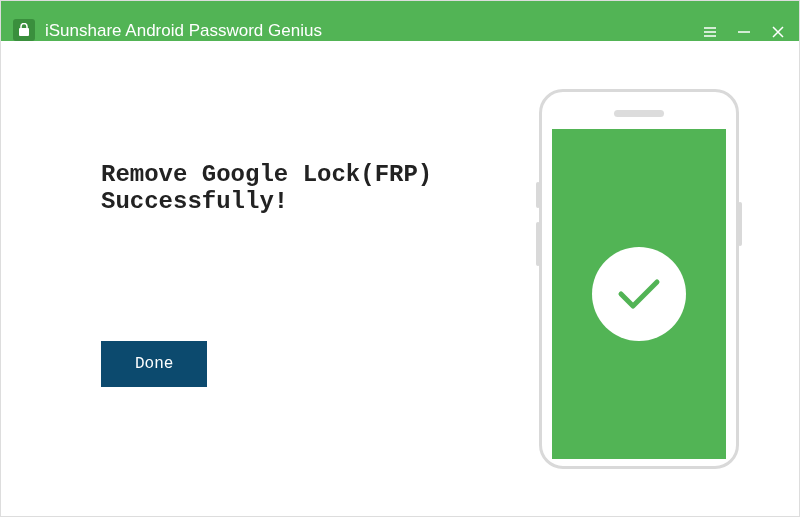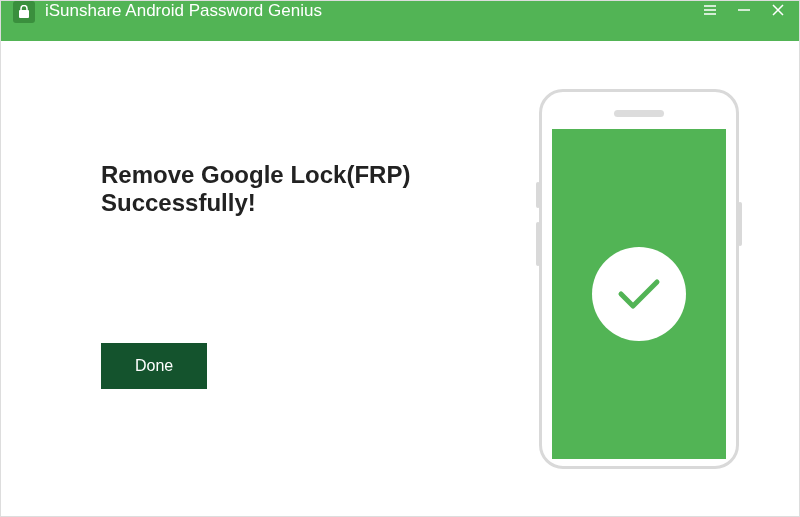--- a/index.html
+++ b/index.html
@@ -12,21 +12,21 @@
       background: #fff;
       width: 800px;
       height: 517px;
       overflow: hidden;
       border: 1px solid #ddd;
     }
     .titlebar {
       background: #52b455;
       height: 40px;
       display: flex;
-      align-items: flex-start;
+      align-items: flex-end;
       padding: 0 12px;
       color: white;
     }
     .titlebar-icon {
       width: 22px;
       height: 22px;
       background: #3a8f3d;
       border-radius: 3px;
       display: flex;
       align-items: center;
@@ -58,20 +58,21 @@
       height: 18px;
     }
     .menu-icon svg, .min-icon svg, .close-icon svg {
       width: 14px;
       height: 14px;
     }
     .content {
       display: flex;
       height: calc(100% - 40px);
       padding: 0;
+      font-family: Liberation Mono, monospace;
     }
     .left-panel {
       flex: 1;
       padding: 120px 40px 60px 100px;
       display: flex;
       flex-direction: column;
     }
     .heading {
       font-size: 24px;
       font-weight: 700;
@@ -79,21 +80,21 @@
       margin-bottom: 16px;
     }
     .subtext {
       font-size: 15px;
       color: #999;
       line-height: 1.6;
       max-width: 360px;
     }
     .done-button {
       margin-top: 110px;
-      background: #14532d;
+      background: #0c4a6e;
       color: white;
       border: none;
       padding: 14px 34px;
       font-size: 16px;
       cursor: pointer;
       width: fit-content;
       font-family: inherit;
     }
     .right-panel {
       width: 280px;

